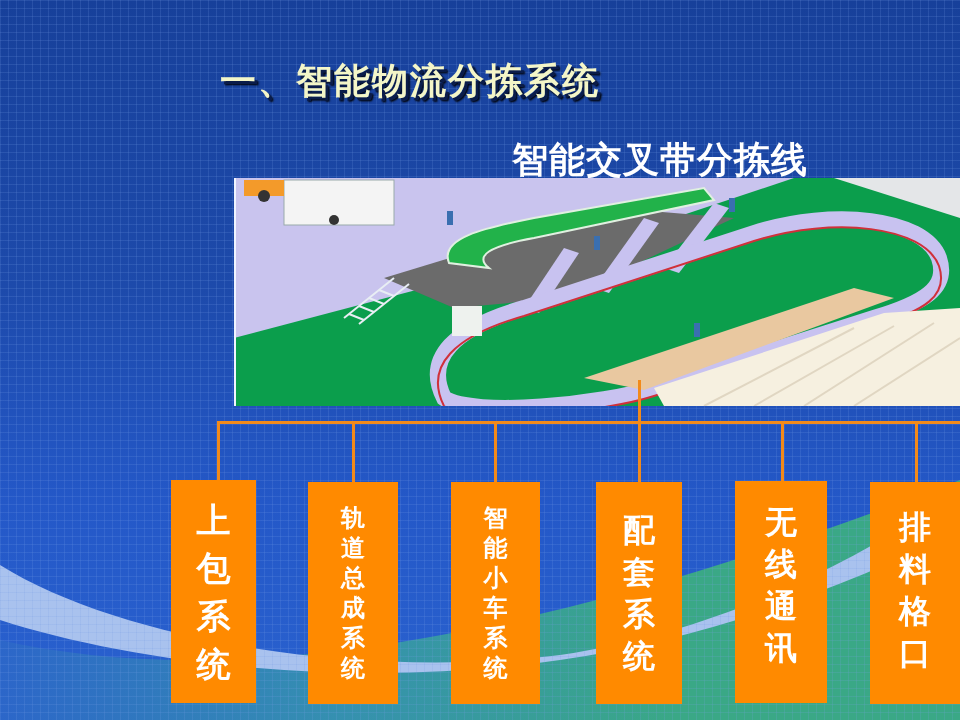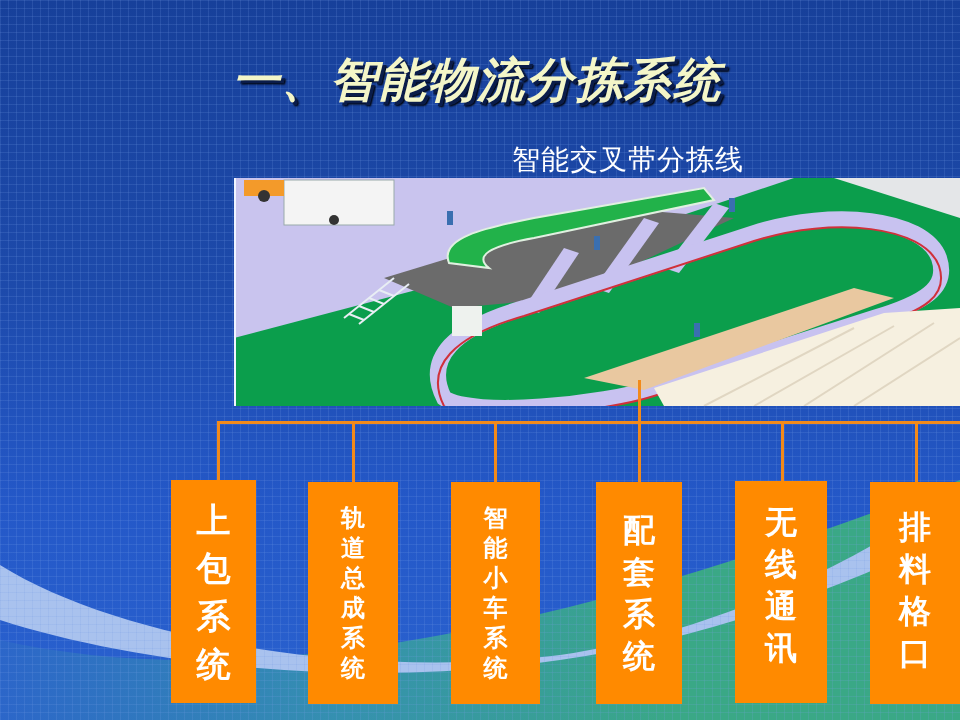--- a/index.html
+++ b/index.html
@@ -15,30 +15,30 @@
     .grid {
       position: absolute; inset: 0;
       background-image:
         linear-gradient(rgba(120,160,230,0.18) 1px, transparent 1px),
         linear-gradient(90deg, rgba(120,160,230,0.18) 1px, transparent 1px);
       background-size: 8px 8px;
       pointer-events: none;
     }
     .swoosh { position: absolute; left: 0; top: 0; width: 960px; height: 720px; }
     .title {
-      position: absolute; left: 232px; top: 40px; width: 560px; height: 80px;
+      position: absolute; left: 220px; top: 40px; width: 560px; height: 80px;
       font-family: "DejaVu Serif", "Liberation Serif", serif;
-      font-size: 47px; font-style: italic; font-weight: bold;
+      font-size: 36px; font-weight: bold;
       color: #f4f6c8; letter-spacing: 2px; line-height: 80px;
       text-shadow: 3px 3px 0 #0a1c4a, 4px 4px 2px #000;
       white-space: nowrap;
     }
     .subtitle {
       position: absolute; left: 512px; top: 140px;
-      font-size: 28px; font-weight: normal; color: #ffffff;
+      font-size: 36px; font-weight: bold; color: #ffffff;
       letter-spacing: 1px; line-height: 40px; white-space: nowrap;
     }
     .photo {
       position: absolute; left: 234px; top: 178px; width: 726px; height: 228px;
       overflow: hidden; background: #0aa050;
     }
     .photo svg { display: block; }
     .hline {
       position: absolute; left: 217px; top: 421px; width: 743px; height: 3px; background: #f28a1a;
     }

